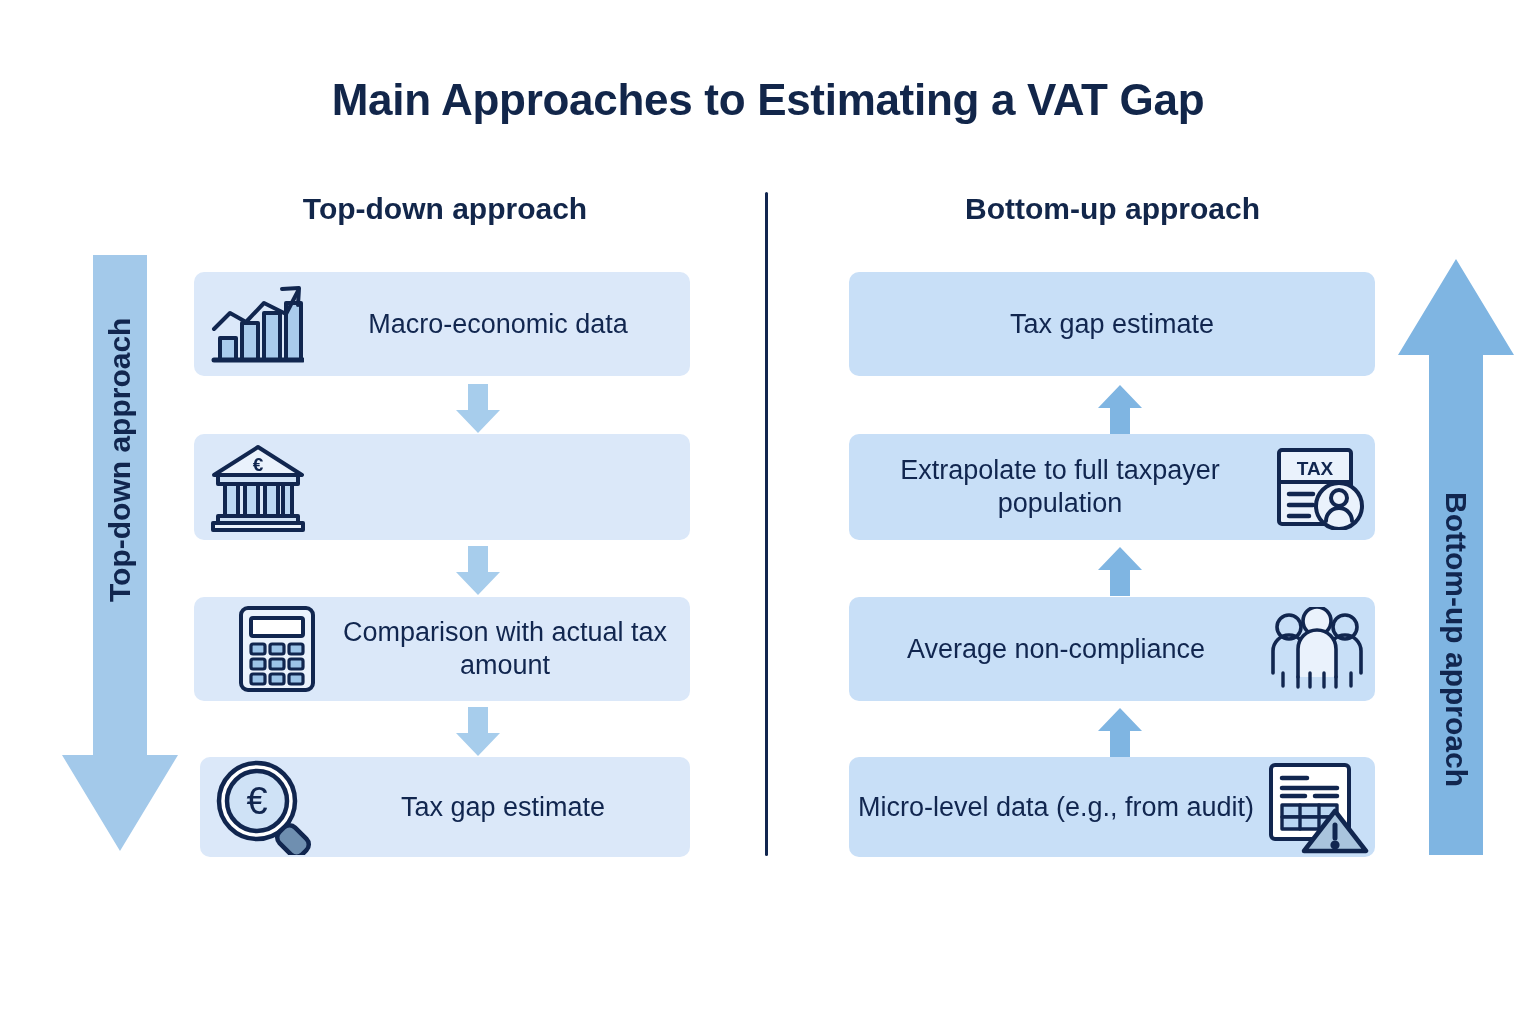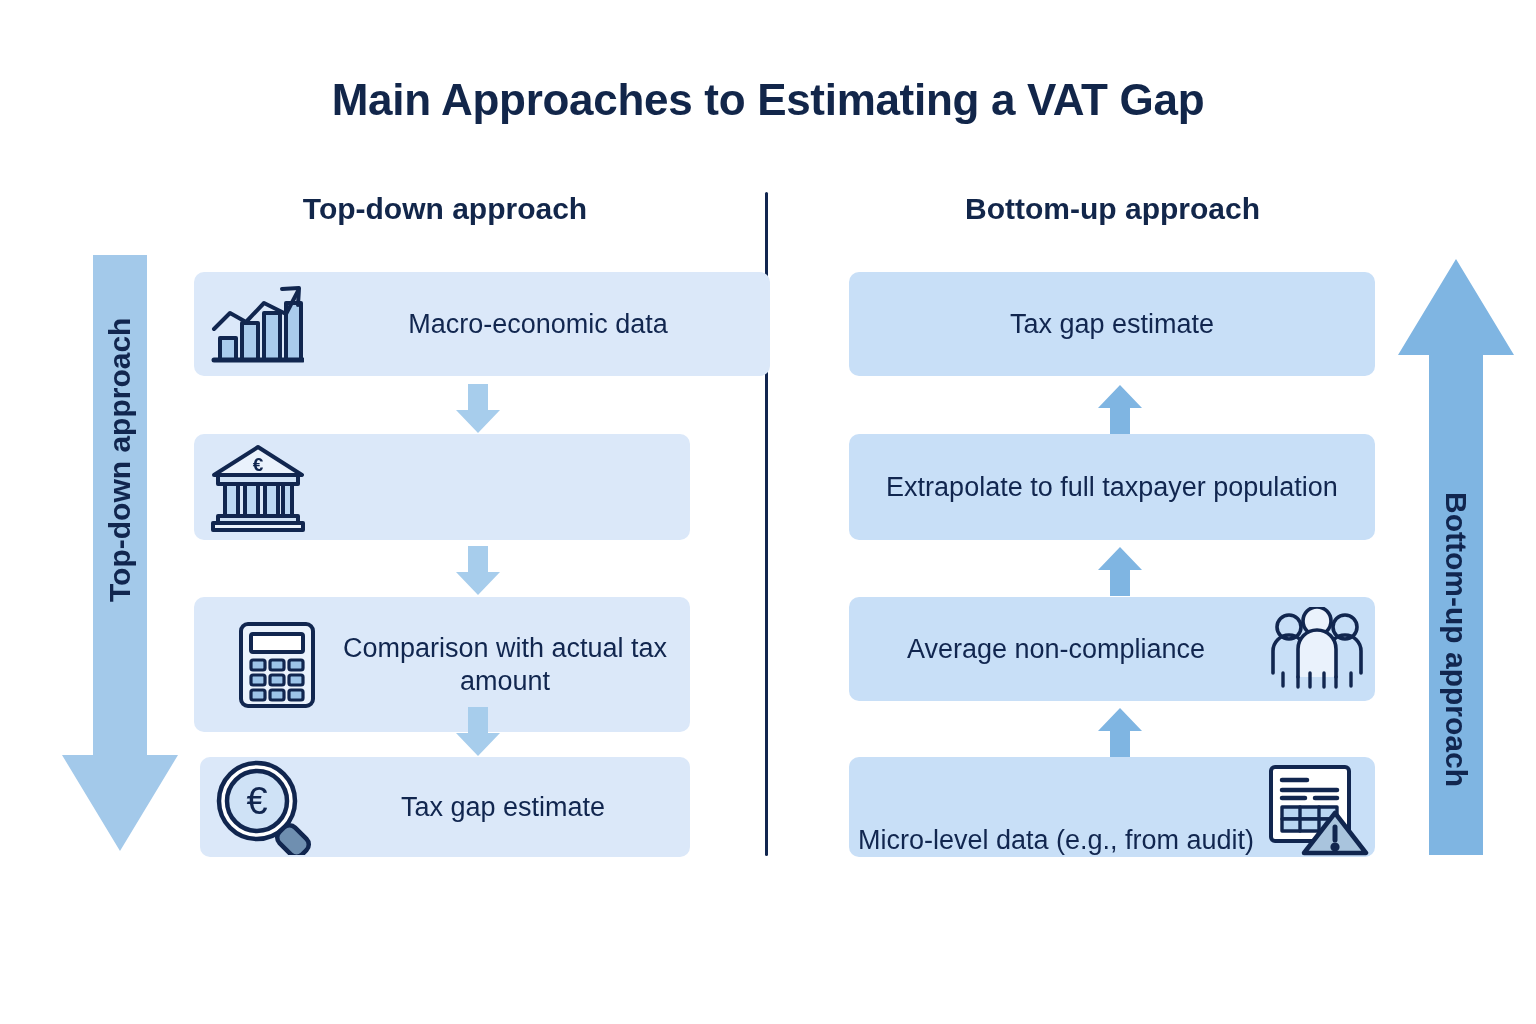--- a/index.html
+++ b/index.html
@@ -82,30 +82,30 @@
     flex: 0 0 auto;
     display: flex;
     align-items: center;
     justify-content: center;
     z-index: 3;
   }
   .icon-left  { margin-left: 14px; margin-right: 2px; }
   .icon-right { margin-right: 6px; margin-left: 2px; }
 
   
-  #box-l1 { left: 194px; top: 272px; width: 576px; height: 104px; }
+  #box-l1 { left: 194px; top: 272px; width: 496px; height: 104px; }
   #box-l2 { left: 194px; top: 434px; width: 496px; height: 106px; }
-  #box-l3 { left: 194px; top: 597px; width: 496px; height: 135px; padding-left: 28px; }
+  #box-l3 { left: 194px; top: 597px; width: 496px; height: 104px; padding-left: 28px; }
   #box-l4 { left: 200px; top: 757px; width: 490px; height: 100px; }
 
   
   #box-r1 { left: 849px; top: 272px; width: 526px; height: 104px; }
   #box-r2 { left: 849px; top: 434px; width: 526px; height: 106px; align-items: center; }
   #box-r3 { left: 849px; top: 597px; width: 526px; height: 104px; }
-  #box-r4 { left: 849px; top: 757px; width: 526px; height: 100px; align-items: flex-end; }
+  #box-r4 { left: 849px; top: 757px; width: 526px; height: 100px; }
 
   
   .connector {
     position: absolute;
     width: 46px;
     height: 50px;
   }
   .conn-l { left: 455px; }
   .conn-r { left: 1097px; }
   #conn-l1 { top: 384px; }
@@ -250,20 +250,37 @@
   <svg class="connector conn-l" id="conn-l3" viewBox="0 0 46 50">
     <polygon points="13,0 33,0 33,26 45,26 23,49 1,26 13,26" fill="#a7cdec"></polygon>
   </svg>
 
   <div class="flow-box right" id="box-r1">
     <span class="box-text">Tax gap estimate</span>
   </div>
 
   <div class="flow-box right" id="box-r2">
     <span class="box-text">Extrapolate to full taxpayer population</span>
+    <span class="box-icon icon-right">
+      <svg width="96" height="86" viewBox="0 0 96 86">
+        <g fill="none" stroke="#11264f" stroke-width="4" stroke-linejoin="round" stroke-linecap="round">
+          <rect x="6" y="6" width="72" height="74" rx="3" fill="#eaf2fc"></rect>
+          <path d="M6 38 H78"></path>
+          <text x="42" y="31" font-family="'Liberation Sans',sans-serif" font-size="19" font-weight="700" fill="#11264f" stroke="none" text-anchor="middle">TAX</text>
+          <g stroke-width="4.5">
+            <path d="M16 50 H40"></path>
+            <path d="M16 61 H40"></path>
+            <path d="M16 72 H36"></path>
+          </g>
+          <circle cx="66" cy="62" r="23" fill="#eaf2fc"></circle>
+          <circle cx="66" cy="54" r="8"></circle>
+          <path d="M53 77 a13 13 0 0 1 26 0"></path>
+        </g>
+      </svg>
+    </span>
   </div>
 
   <div class="flow-box right" id="box-r3">
     <span class="box-text">Average non-compliance</span>
     <span class="box-icon icon-right">
       <svg width="104" height="84" viewBox="0 0 104 84">
         <g fill="none" stroke="#11264f" stroke-width="3.6" stroke-linecap="round" stroke-linejoin="round">
           <circle cx="24" cy="20" r="12"></circle>
           <path d="M8 66 V44 a16 16 0 0 1 32 0 V66"></path>
           <circle cx="80" cy="20" r="12"></circle>

